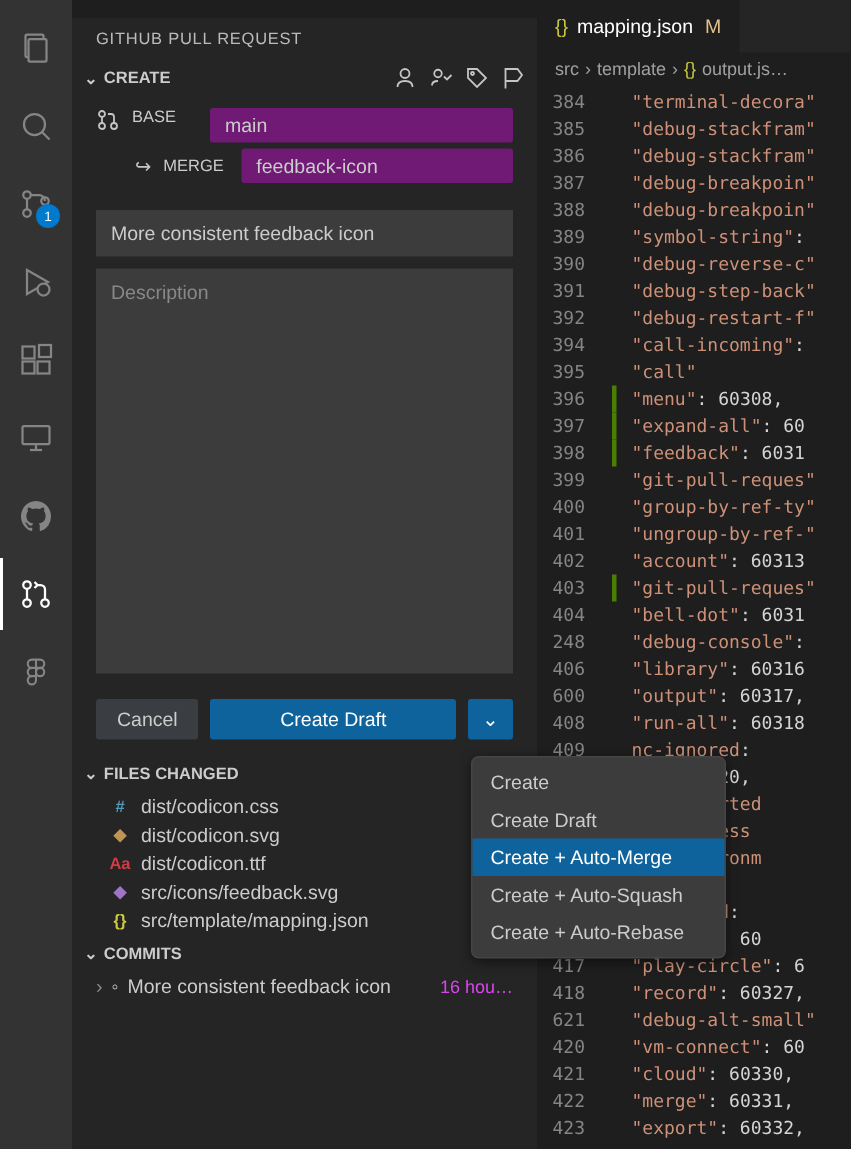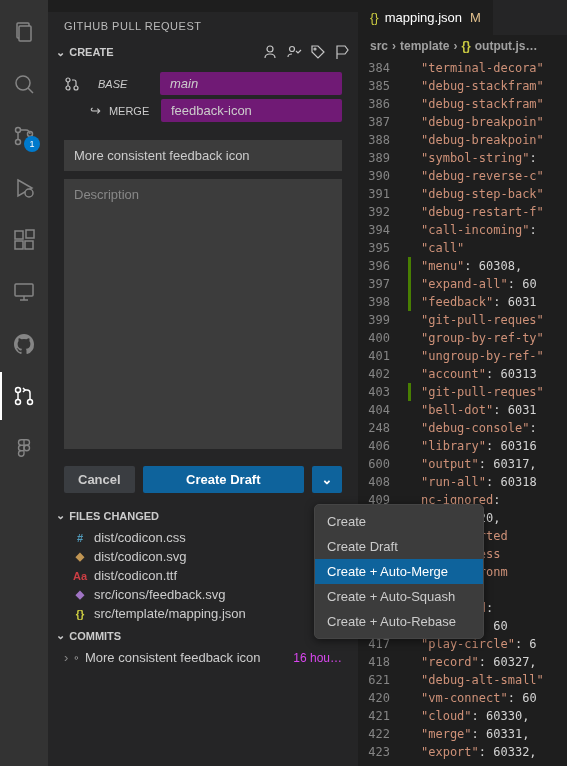--- a/index.html
+++ b/index.html
@@ -83,24 +83,23 @@
   cursor: pointer;
 }
 .section-header .chevron {
   margin-right: 4px;
 }
 .section-header .spacer { flex: 1; }
 .section-header .actions { display: flex; gap: 8px; color: #c5c5c5; }
 .section-body { padding: 4px 16px 12px 16px; }
 .branch-row {
   display: flex;
-  align-items: center;
-  gap: 18px;
+  align-items: flex-start;
+  gap: 8px;
   margin: 4px 0;
-  font-style: italic;
 }
 .branch-label {
   font-size: 11px;
   color: #cccccc;
   min-width: 44px;
   text-align: left;
 }
 .branch-select {
   background: #701a75;
   color: #cccccc;
@@ -140,21 +139,20 @@
   display: flex;
   gap: 8px;
   margin-top: 14px;
 }
 .btn {
   padding: 6px 14px;
   border: none;
   font-size: 13px;
   cursor: pointer;
   border-radius: 2px;
-  font-weight: bold;
 }
 .btn-cancel {
   background: #3a3d41;
   color: #cccccc;
 }
 .btn-primary {
   background: #0e639c;
   color: #ffffff;
   flex: 1;
 }
@@ -212,21 +210,20 @@
   border-right: 1px solid #252526;
 }
 .tab .mod { color: #e2c08d; margin-left: 2px; }
 .breadcrumb {
   padding: 4px 12px;
   font-size: 12px;
   color: #a0a0a0;
   display: flex;
   gap: 4px;
   align-items: center;
-  font-weight: bold;
 }
 .code-area {
   flex: 1;
   font-family: "SF Mono", Menlo, Consolas, monospace;
   font-size: 12px;
   overflow: hidden;
   padding-top: 2px;
 }
 .code-line {
   display: flex;

